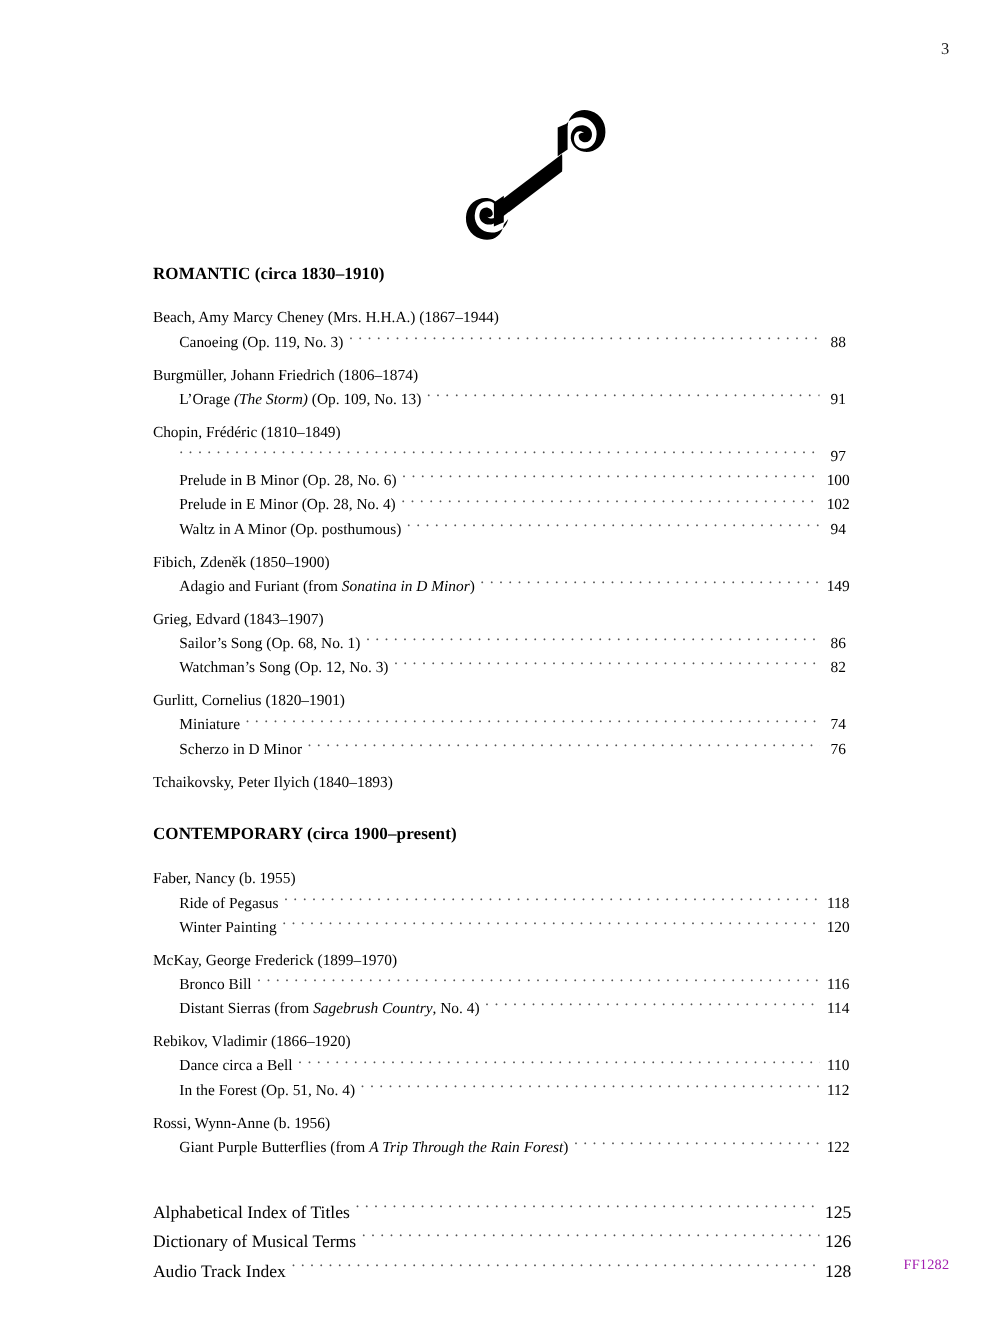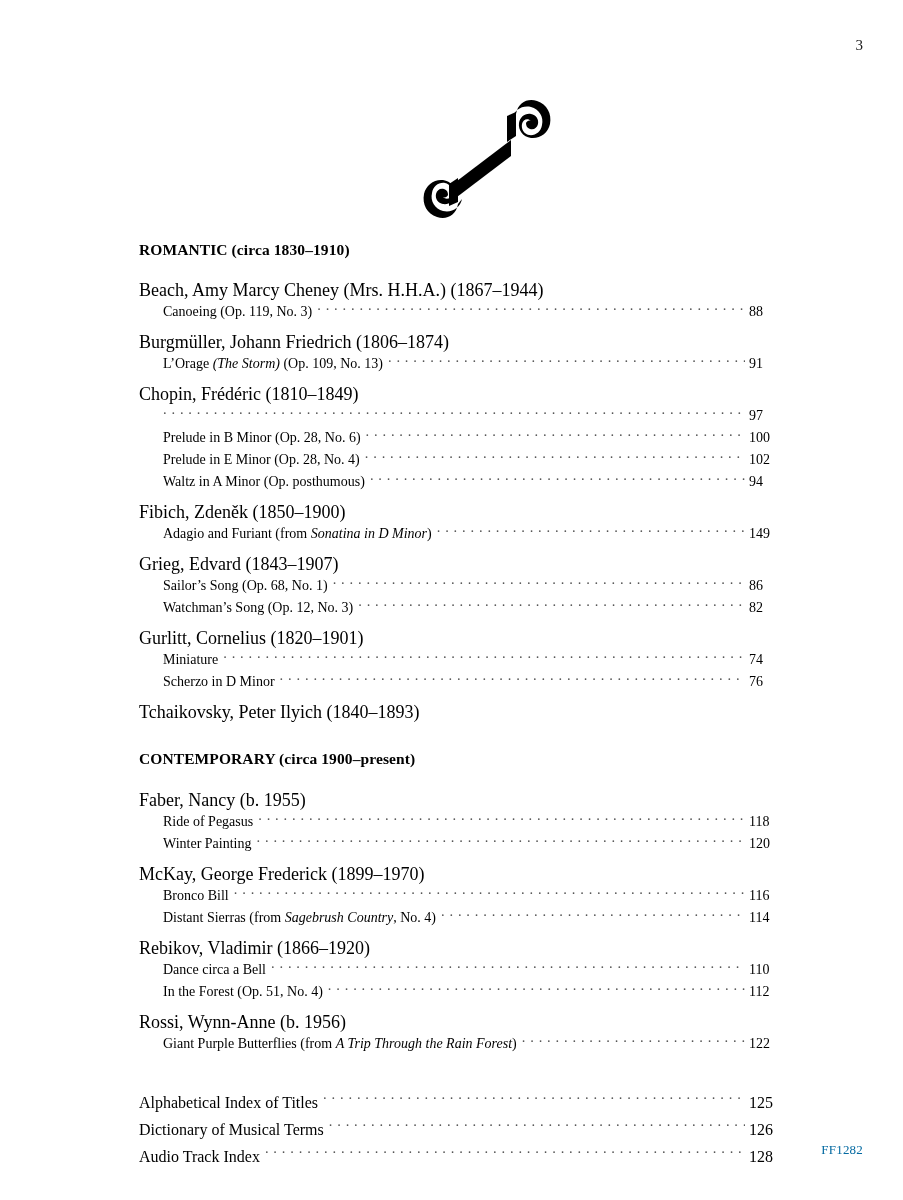--- a/index.html
+++ b/index.html
@@ -49,21 +49,21 @@
     font-weight: bold;
     font-size: 15.5px;
     letter-spacing: 0.1px;
     margin: 0 0 20px 0;
     line-height: 1.25;
     font-family: Liberation Serif, serif;
   }
   .section + .section { margin-top: 26px; }
 
   .composer {
-    font-size: 18px;
+    font-size: 14px;
     line-height: 22px;
     margin: 0;
     white-space: nowrap;
   }
   .composer-group + .composer-group { margin-top: 8px; }
 
   
   .entry {
     display: flex;
     align-items: baseline;
@@ -93,35 +93,35 @@
     left: 0;
     bottom: 0;
     white-space: nowrap;
     color: #555555;
     font-size: 14.5px;
     letter-spacing: 0.6px;
   }
   .entry-page {
     flex: 0 0 auto;
     padding-left: 4px;
-    text-align: left;
+    text-align: center;
     min-width: 26px;
     font-family: Liberation Serif, serif;
   }
 
   .back-matter { margin-top: 34px; }
   .back-matter .entry { font-size: 16px; line-height: 27px; }
 
   
   .catalog {
     position: absolute;
     right: 40px;
     bottom: 42px;
     font-size: 13px;
-    color: #0369a1;
+    color: #a21caf;
     letter-spacing: 0.2px;
   }
 </style>
 </head>
 <body>
 
 <div class="page">
 
   <div class="folio">3</div>
 

